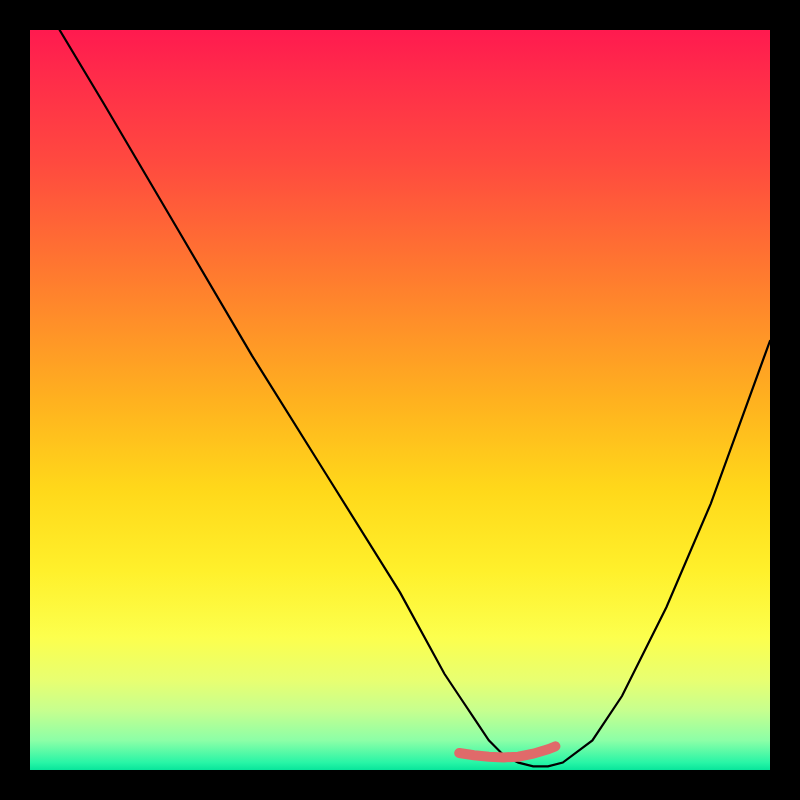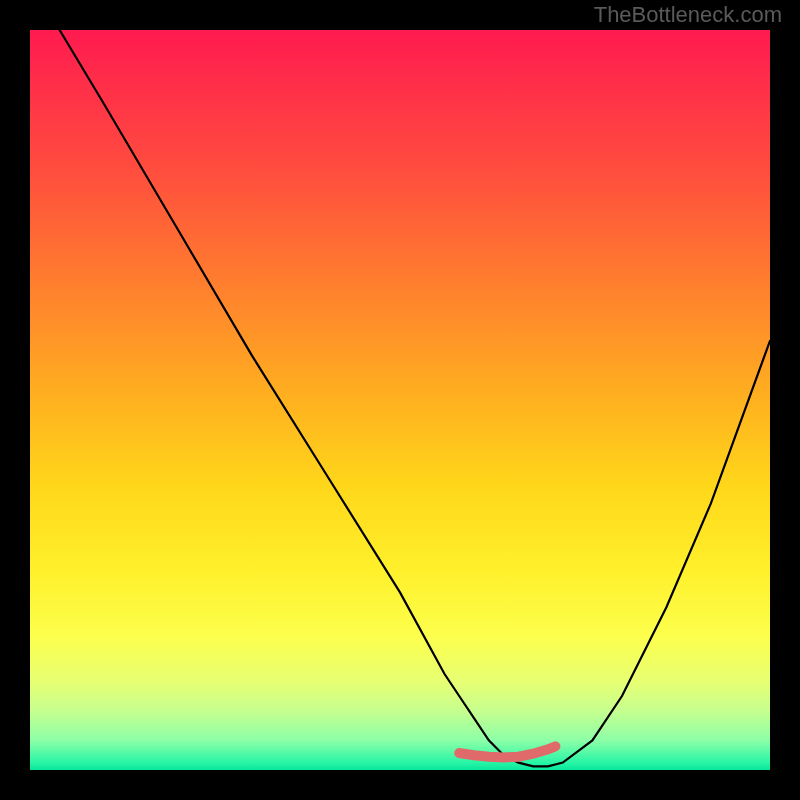--- a/index.html
+++ b/index.html
@@ -62,21 +62,20 @@
     left: 0;
     top: 0;
     width: 100%;
     height: 100%;
   }
 </style>
 </head>
 <body>
 
 <div class="container">
-  <div class="watermark">TheBottleneck.com</div>
   <div class="plot-area">
     <div class="gradient-bg"></div>
     <svg class="curve" viewBox="0 0 740 740" preserveAspectRatio="none">
       <path id="main-curve" fill="none" stroke="#000" stroke-width="2.2" stroke-linecap="round" d="M29.60 0.00 L74.00 74.00 L148.00 199.80 L222.00 325.60 L296.00 444.00 L370.00 562.40 L414.40 643.80 L429.20 666.00 L444.00 688.20 L458.80 710.40 L473.60 725.20 L488.40 732.60 L503.20 736.30 L518.00 736.30 L532.80 732.60 L562.40 710.40 L592.00 666.00 L636.40 577.20 L680.80 473.60 L740.00 310.80"></path>
       <path id="optimal-zone" fill="none" stroke="#e06a6a" stroke-width="10" stroke-linecap="round" d="M429.20 722.98 L444.00 725.20 L458.80 726.68 L473.60 727.42 L488.40 726.68 L503.20 723.72 L518.00 719.28 L525.40 716.32"></path>
     </svg>
   </div>
 </div>
 
 </body></html>

